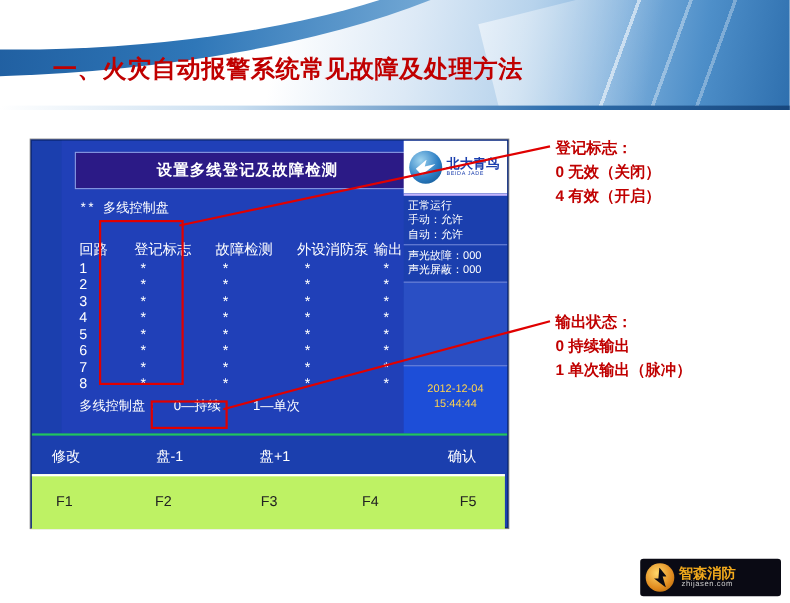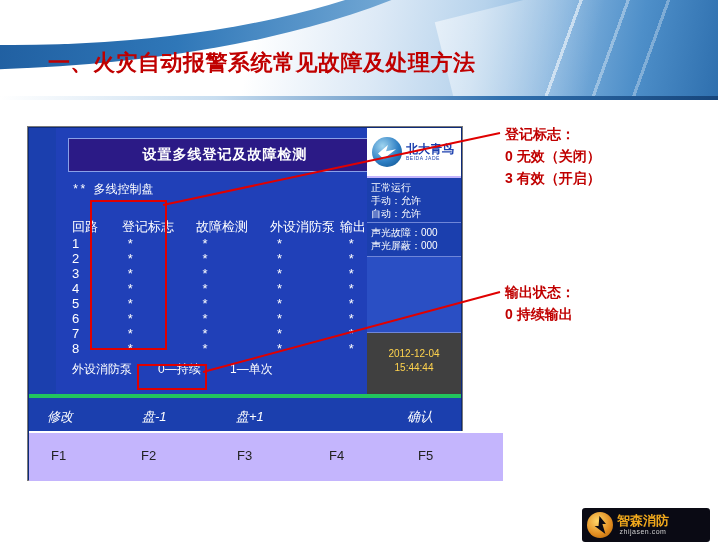--- a/index.html
+++ b/index.html
@@ -125,32 +125,32 @@
     position:absolute;left:338px;top:94px;width:94px;height:48px;
     background:#1b3fae;border-top:1px solid #6f86d8;
     color:#ffffff;font-size:10px;padding:3px 4px;box-sizing:border-box;line-height:13px;
   }
   .blank-box{
     position:absolute;left:338px;top:128px;width:94px;height:76px;
     background:#2a4fc4;border-top:1px solid #6f86d8;
   }
   .time-box{
     position:absolute;left:338px;top:204px;width:94px;height:62px;
-    background:#404040;border-top:1px solid #6f86d8;
+    background:#1d4ed8;border-top:1px solid #6f86d8;
     color:#ffd34d;font-size:10px;text-align:center;padding-top:14px;box-sizing:border-box;line-height:14px;
   }
   .fn-bar{
     position:absolute;left:0;top:266px;width:432px;height:37px;
-    background:#1b3fae;border-top:4px solid #22c55e;
-    color:#ffffff;font-size:13px;font-style:italic;
+    background:#1b3fae;border-top:2px solid #22c55e;
+    color:#ffffff;font-size:13px;
   }
   .fn-bar div{position:absolute;top:10px;}
   .key-bar{
-    position:absolute;left:0;top:303px;width:474px;height:48px;
-    background:#c4b5fd;border-top:2px solid #ffffff;
+    position:absolute;left:0;top:303px;width:430px;height:48px;
+    background:#bef264;border-top:2px solid #ffffff;
     color:#222222;font-size:13px;
   }
   .key-bar div{position:absolute;top:15px;}
   
   .note{
     position:absolute;color:#c00000;font-size:14px;font-weight:bold;line-height:22px;white-space:nowrap;
   }
   .note-reg{left:505px;top:123px;}
   .note-out{left:505px;top:281px;}
   .hl-box{
@@ -268,21 +268,21 @@
       <div class="tbl-row">
         <div class="c0">8</div>
         <div class="c1 star-cell">*</div>
         <div class="c2 star-cell">*</div>
         <div class="c3 star-cell">*</div>
         <div class="c4 star-cell">*</div>
       </div>
     </div>
 
     <div class="cfg">
-      <span class="g1">外设消防泵：</span><span class="g2">0—持续</span><span>1—单次</span>
+      <span class="g1">多线控制盘：</span><span class="g2">0—持续</span><span>1—单次</span>
     </div>
   </div>
 
   <div class="logo-box">
     <div class="logo-mark">
       <div class="ring"></div>
         <div class="bird"></div>
     </div>
     <div class="logo-text">
       <div class="logo-cn">北大青鸟</div>
@@ -328,26 +328,27 @@
 <div class="hl-box2"></div>
 
 <svg class="lines">
   <line x1="163" y1="205" x2="500" y2="133" stroke="#e00000" stroke-width="2"></line>
   <line x1="203" y1="372" x2="500" y2="292" stroke="#e00000" stroke-width="2"></line>
 </svg>
 
 <div class="note note-reg">
   <div>登记标志：</div>
   <div>0   无效（关闭）</div>
-  <div>3   有效（开启）</div>
+  <div>4   有效（开启）</div>
 </div>
 
 <div class="note note-out">
   <div>输出状态：</div>
   <div>0   持续输出</div>
+  <div>1   单次输出（脉冲）</div>
 </div>
 
 <div class="footer-logo">
   <div class="fl-mark">
     <div class="o"></div>
       <div class="i"></div>
   </div>
   <div class="fl-txt">
     <div class="fl-cn">智森消防</div>
     <div class="fl-en">zhijasen.com</div>

